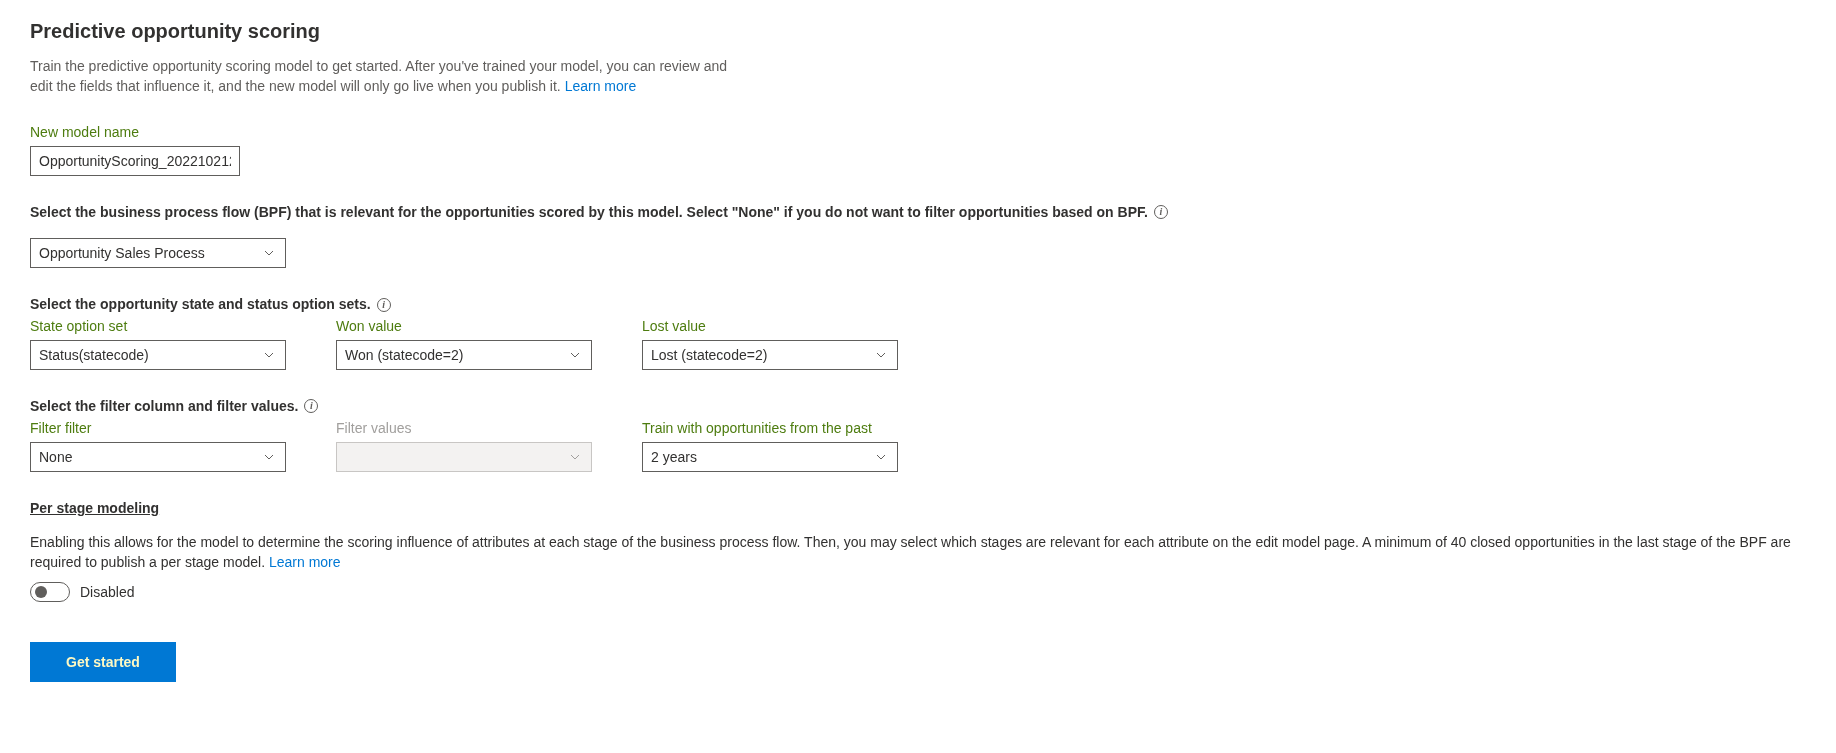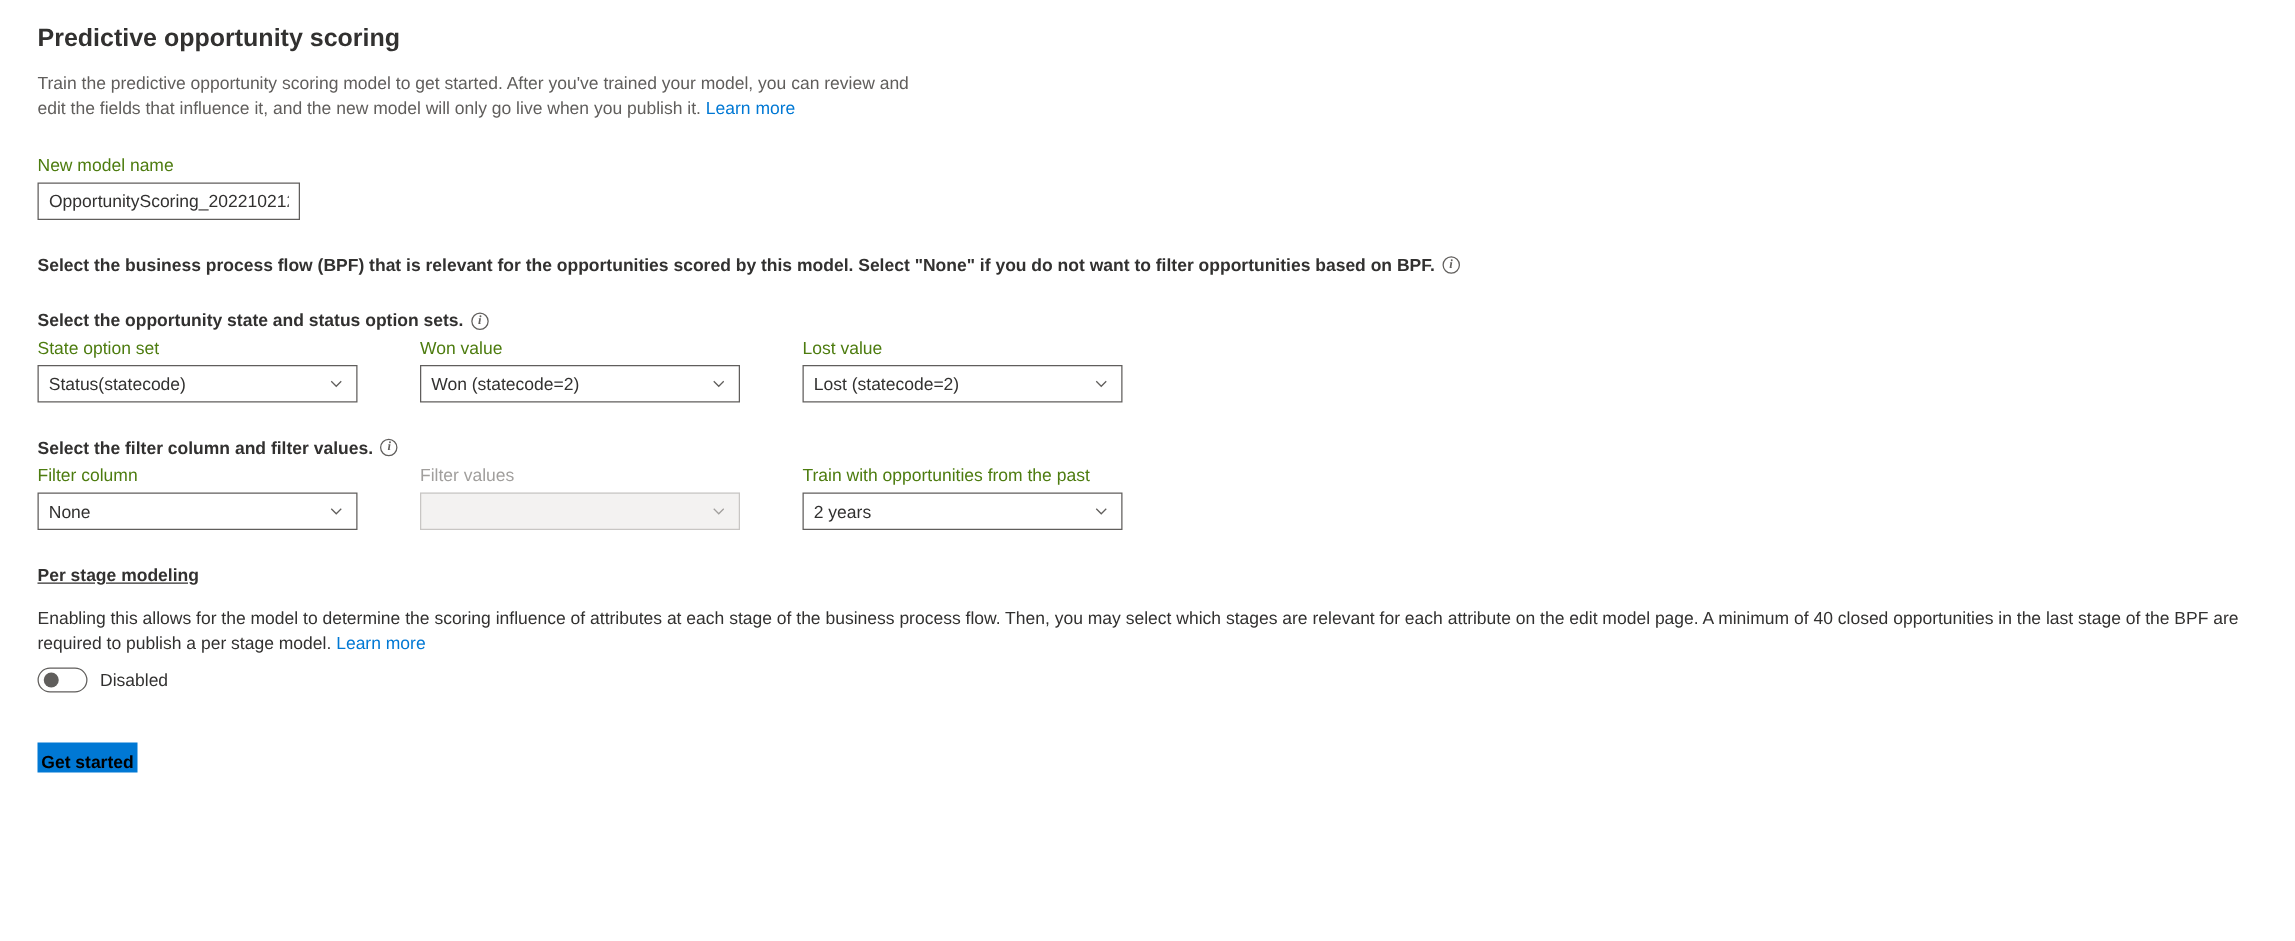--- a/index.html
+++ b/index.html
@@ -128,29 +128,29 @@
       position: absolute;
       width: 12px;
       height: 12px;
       border-radius: 50%;
       background: #605e5c;
       top: 3px;
       left: 4px;
     }
     .primary-button {
       background: #0078d4;
-      color: #000000;
+      color: #fef9c3;
       border: none;
-      padding: 7px 3px;
+      padding: 7px 36px;
       font-size: 14px;
       font-weight: 600;
       cursor: pointer;
       margin-top: 40px;
       min-width: 80px;
-      height: 24px;
+      height: 40px;
     }
     .label-disabled { color: #a19f9d; }
   </style>
 </head>
 <body>
 
 
 
 <h1 class="page-title">Predictive opportunity scoring</h1>
 
@@ -160,20 +160,28 @@
 
 <label class="field-label">New model name</label>
 <input class="text-input" type="text" value="OpportunityScoring_202210212022" style="">
 
 <div class="section-label" style="margin-top:28px;">
   <span>Select the business process flow (BPF) that is relevant for the opportunities scored by this model. Select "None" if you do not want to filter opportunities based on BPF.</span>
   <span class="info-icon">i</span>
 </div>
 
 <div style="margin-top:18px;">
+  <div class="dropdown" tabindex="0">
+    <span>Opportunity Sales Process</span>
+    <span class="chevron">
+      <svg width="12" height="12" viewBox="0 0 12 12">
+          <path d="M2 4 L6 8 L10 4" stroke="#605e5c" stroke-width="1" fill="none"></path>
+        </svg>
+    </span>
+  </div>
 </div>
 
 <div class="section-label" style="margin-top:28px;align-items:flex-end;">
   <span>Select the opportunity state and status option sets.</span>
   <span class="info-icon">i</span>
 </div>
 
 <div class="row">
   <div class="col">
     <label class="field-label">State option set</label>
@@ -210,21 +218,21 @@
   </div>
 </div>
 
 <div class="section-label" style="margin-top:28px;">
   <span>Select the filter column and filter values.</span>
   <span class="info-icon">i</span>
 </div>
 
 <div class="row">
   <div class="col">
-    <label class="field-label">Filter column</label>
+    <label class="field-label">Filter filter</label>
     <div class="dropdown" tabindex="0">
       <span>None</span>
       <span class="chevron">
         <svg width="12" height="12" viewBox="0 0 12 12">
             <path d="M2 4 L6 8 L10 4" stroke="#605e5c" stroke-width="1" fill="none"></path>
           </svg>
       </span>
     </div>
   </div>
   <div class="col">

